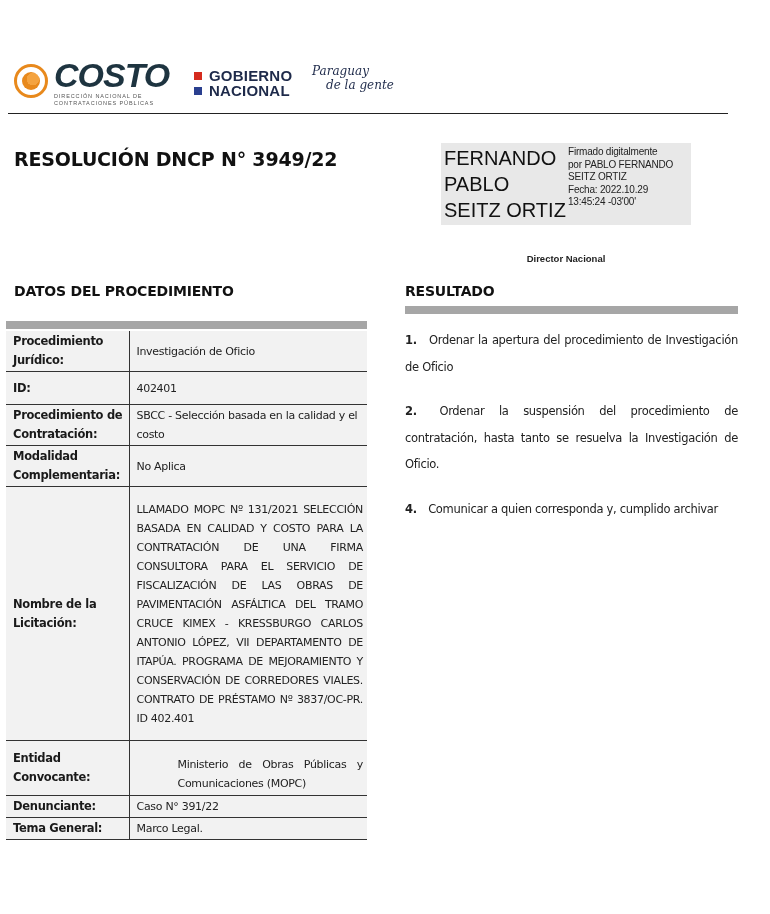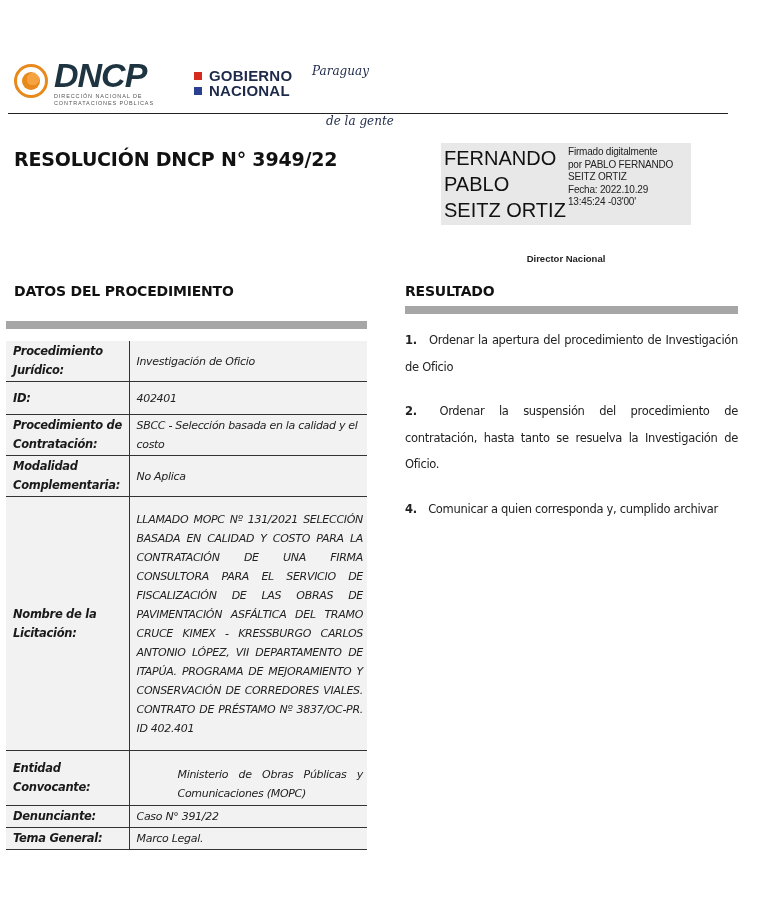--- a/index.html
+++ b/index.html
@@ -14,21 +14,21 @@
     .dncp-emblem::after { content: ""; position: absolute; left: 5px; top: 5px; width: 18px; height: 18px; border-radius: 50%;
       background: radial-gradient(circle at 60% 40%, #f4a340 0 40%, #e8891c 41% 100%); }
     .dncp-word { position: absolute; left: 42px; top: -2px; font-family: "Liberation Sans", sans-serif; font-weight: bold; font-style: italic;
       font-size: 34px; letter-spacing: -1px; color: #1e3440; line-height: 34px; }
     .dncp-sub { position: absolute; left: 42px; top: 33px; font-size: 5.5px; letter-spacing: 0.9px; color: #555; line-height: 6.5px; }
     .gob { position: absolute; left: 182px; top: 10px; }
     .gob-line { display: flex; align-items: center; height: 15px; }
     .gob-square { width: 8px; height: 8px; margin-right: 7px; }
     .gob-text { font-family: "Liberation Sans", sans-serif; font-weight: bold; font-size: 15px; color: #1e2a4a; line-height: 15px; letter-spacing: 0.2px; }
     .paraguay { position: absolute; left: 300px; top: 6px; font-family: "DejaVu Serif", serif; font-style: italic; font-size: 12px; color: #1e2a4a; line-height: 14px; }
-    .paraguay .l2 { display: block; padding-left: 14px; margin-top: 36px; }
+    .paraguay .l2 { display: block; padding-left: 14px; }
     .header-rule { position: absolute; left: 8px; top: 113px; width: 720px; height: 1px; background: #222; }
 
     
     .res-title { position: absolute; left: 14px; top: 148px; font-family: "DejaVu Sans", sans-serif; font-weight: bold; font-size: 19px; color: #111; letter-spacing: -0.2px; }
 
     
     .sig-box { position: absolute; left: 441px; top: 143px; width: 250px; height: 82px; background: #e8e8e8; }
     .sig-name { position: absolute; left: 3px; top: 2px; font-family: "Liberation Sans", sans-serif; font-size: 20px; line-height: 26px; color: #111; }
     .sig-details { position: absolute; left: 127px; top: 3px; font-size: 10px; line-height: 12.6px; color: #222; letter-spacing: -0.2px; }
     .sig-role { position: absolute; left: 441px; top: 233px; width: 250px; text-align: center; font-size: 9.5px; font-weight: bold; color: #222; margin-top: 20px; }
@@ -53,21 +53,21 @@
     .result-list { position: absolute; left: 405px; top: 327px; width: 333px; font-family: "DejaVu Sans", sans-serif; font-size: 11.5px; color: #222; letter-spacing: -0.3px; }
     .result-item { line-height: 26.5px; text-align: justify; margin-bottom: 18px; }
     .result-item .num { font-weight: bold; margin-right: 8px; }
   </style>
 </head>
 <body>
 
 <div class="logo-row">
   <div class="dncp-logo">
     <div class="dncp-emblem"></div>
-    <div class="dncp-word">DNCP</div>
+    <div class="dncp-word">COSTO</div>
     <div class="dncp-sub">
       <div>DIRECCIÓN NACIONAL DE</div>
       <div>CONTRATACIONES PÚBLICAS</div>
     </div>
   </div>
   <div class="gob">
     <div class="gob-line">
       <span class="gob-square" style="background:#d52b1e"></span>
       <span class="gob-text">GOBIERNO</span>
     </div>
@@ -96,21 +96,21 @@
     <div>por PABLO FERNANDO</div>
     <div>SEITZ ORTIZ</div>
     <div>Fecha: 2022.10.29</div>
     <div>13:45:24 -03'00'</div>
   </div>
 </div>
 <div class="sig-role">Director Nacional</div>
 
 <div class="section-head datos-head">DATOS DEL PROCEDIMIENTO</div>
 <div class="table-topbar"></div>
-<table class="proc-table" style="top:341px;font-style:italic;">
+<table class="proc-table" style="top:331px;">
   <tbody>
       <tr style="height:39px;">
     <td class="lbl">Procedimiento Jurídico:</td>
     <td class="val">Investigación de Oficio</td>
   </tr>
   <tr style="height:33px;">
     <td class="lbl">ID:</td>
     <td class="val">402401</td>
   </tr>
   <tr style="height:40px;">

